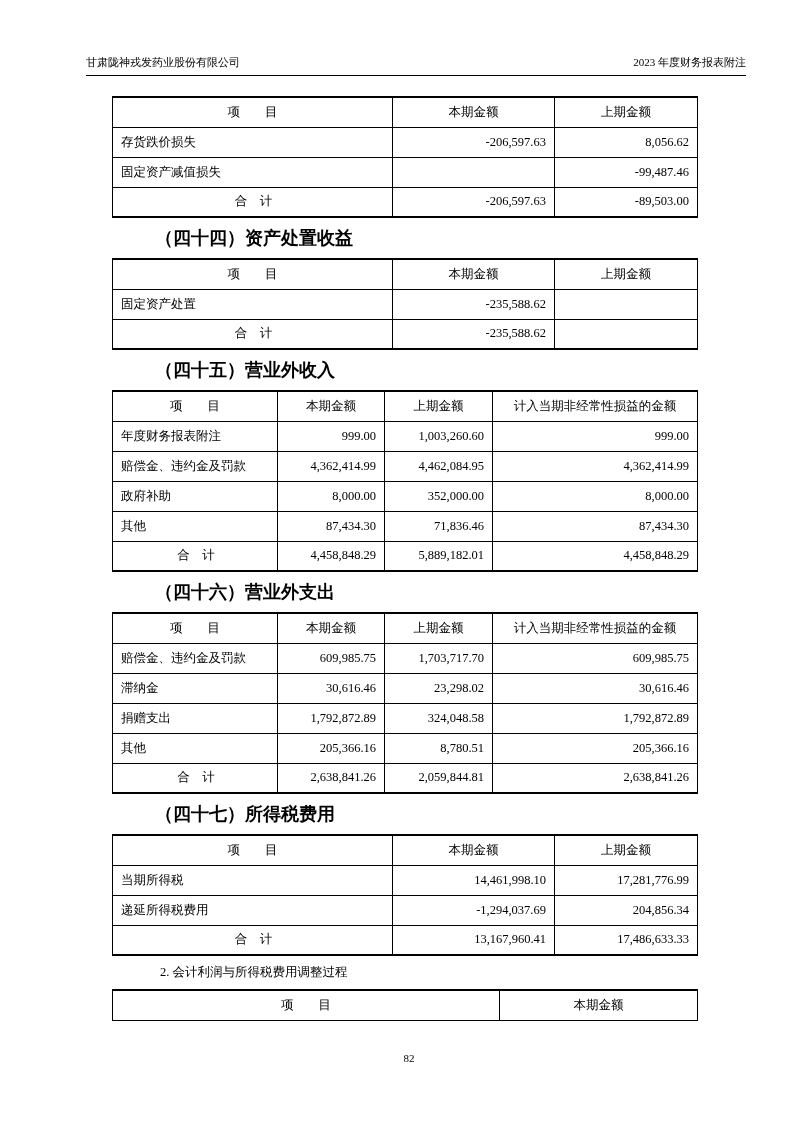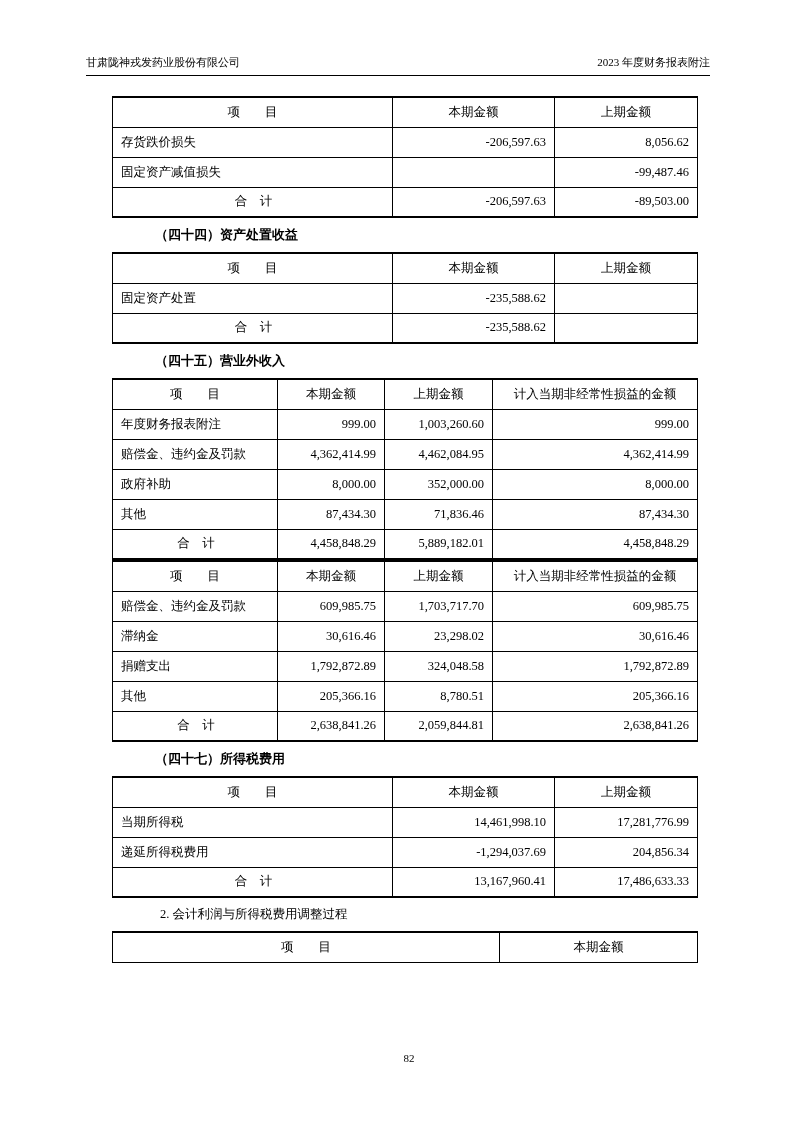--- a/index.html
+++ b/index.html
@@ -2,21 +2,21 @@
 <html><head>
 <meta charset="utf-8">
 <style>
   * { box-sizing: border-box; margin: 0; padding: 0; }
   html, body { background: #ffffff; }
   body {
     width: 794px; height: 1122px; position: relative;
     font-family: "Liberation Serif", "DejaVu Serif", serif;
     color: #000;
   }
-  .page { padding: 55px 84px 0 86px; }
+  .page { padding: 55px 48px 0 86px; }
 
   .header {
     display: flex; justify-content: space-between; align-items: flex-end;
     font-size: 11px; padding-bottom: 5px; border-bottom: 1px solid #000;
   }
 
   .content table {
     border-collapse: collapse; table-layout: fixed;
     width: 585px; margin-left: 26px;
     font-size: 12.5px;
@@ -29,21 +29,21 @@
     height: 30px; padding: 2px 6px;
     font-weight: normal; overflow: hidden; white-space: nowrap;
   }
   th { text-align: center; }
   td.label { text-align: left; padding-left: 8px; }
   td.label.total { text-align: center; }
   td.num { text-align: right; padding-right: 8px; }
 
   .section-title {
     font-family: "Liberation Sans", "DejaVu Sans", sans-serif;
-    font-weight: bold; font-size: 13px;
+    font-weight: bold; font-size: 18px;
     margin: 8px 0 8px 69px;
   }
   .sub-item {
     font-size: 12.5px;
     margin: 8px 0 8px 74px;
   }
   .page-number {
     position: absolute; bottom: 58px; left: 12px; width: 100%;
     text-align: center; font-size: 11px;
   }
@@ -165,20 +165,21 @@
           </tr>
           <tr>
             <td class="label total">合　计</td>
             <td class="num">4,458,848.29</td>
             <td class="num">5,889,182.01</td>
             <td class="num">4,458,848.29</td>
           </tr>
         </tbody>
     </table>
 
+    <div class="section-title">（四十六）营业外支出</div>
 
     <table>
       <colgroup>
           <col style="width:165px">
           <col style="width:107px">
           <col style="width:108px">
           <col style="width:205px">
         </colgroup>
       <thead>
           <tr>

